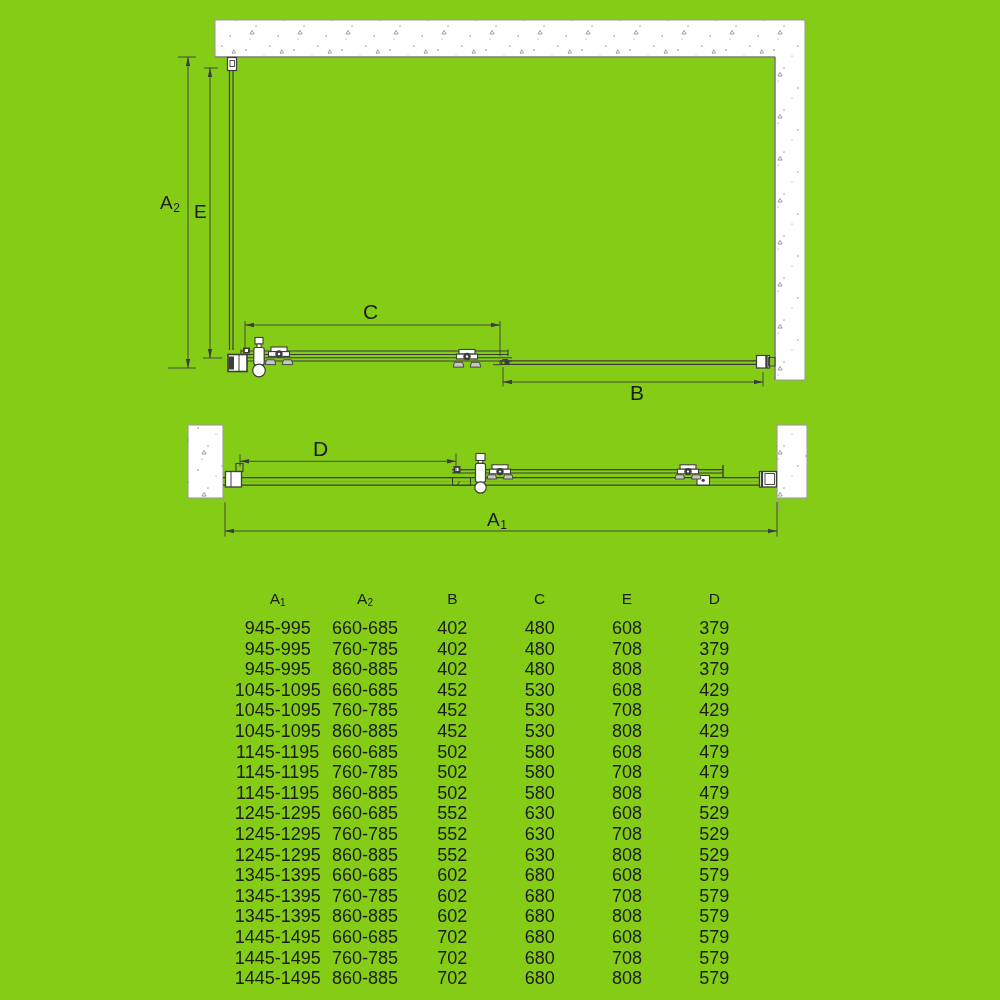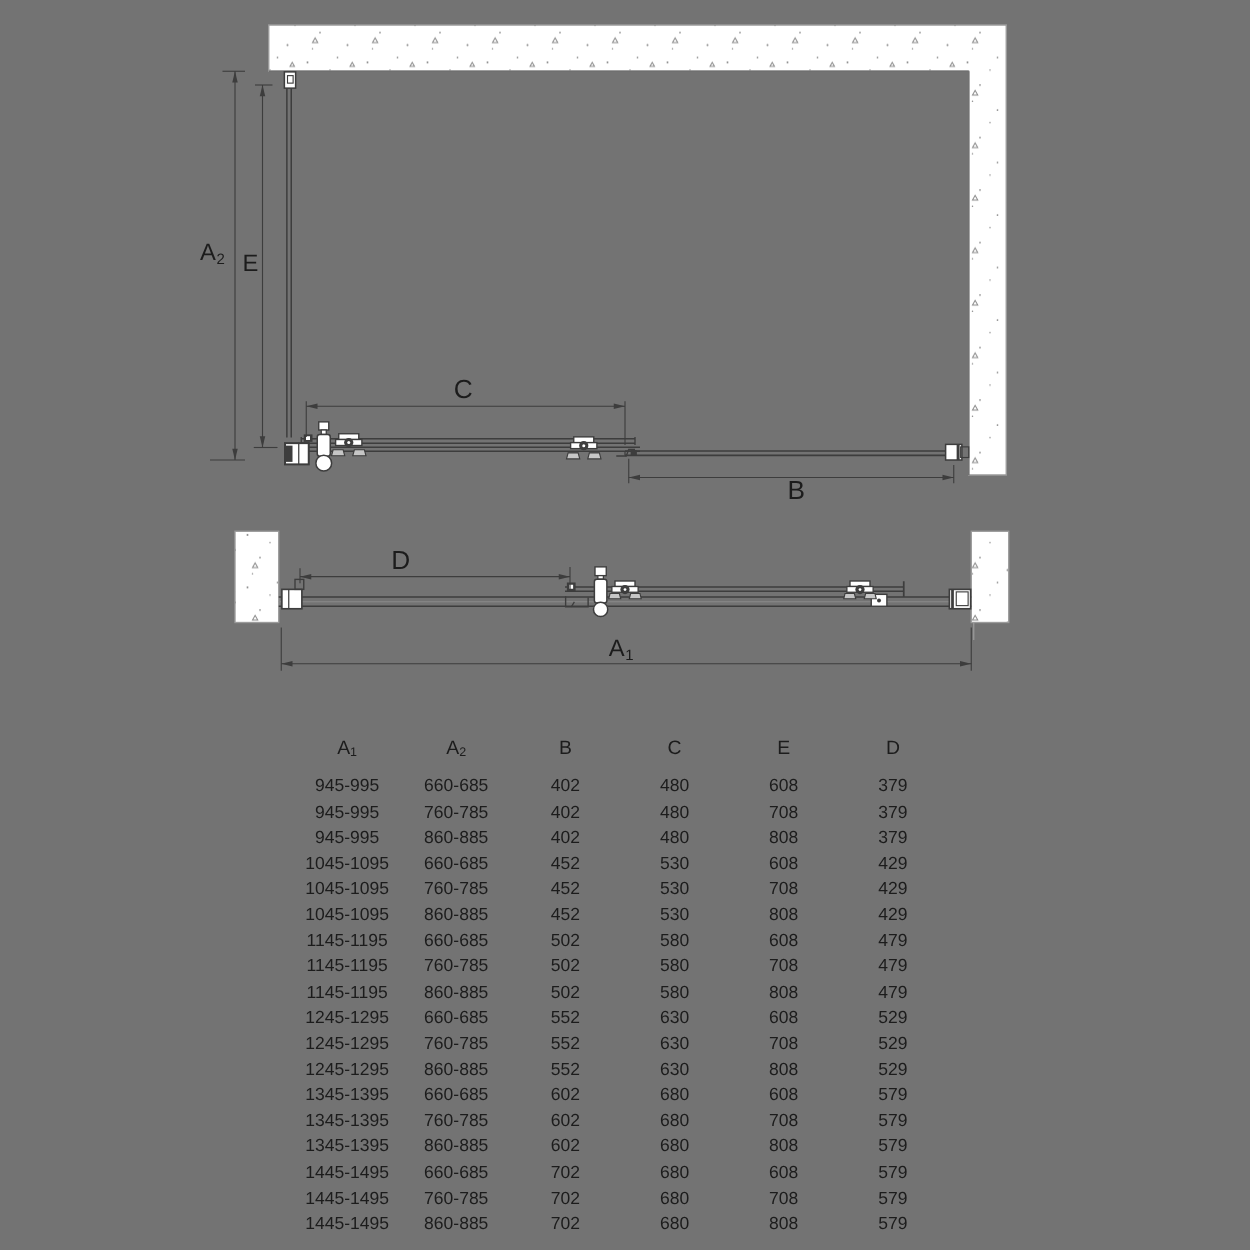--- a/index.html
+++ b/index.html
@@ -1,28 +1,28 @@
 <!DOCTYPE html>
 <html><head>
 <meta charset="utf-8">
 <style>
   html,body{margin:0;padding:0;background:#fff;}
   body{width:1000px;height:1000px;overflow:hidden;font-family:"Liberation Sans",sans-serif;}
-  #stage{position:relative;width:1000px;height:1000px;background:#737373;}
+  #stage{position:relative;width:1000px;height:1000px;background:#84cc16;}
   #drawing-svg{position:absolute;left:0;top:0;}
   .dim-label{position:absolute;color:#1c1c1c;font-size:21px;font-weight:400;
              font-family:"Liberation Sans",sans-serif;letter-spacing:.5px;}
   .dim-label sub{font-size:12px;vertical-align:-3px;}
   .dim-label.small{font-size:19px;}
   
   .dim-table{position:absolute;left:234px;top:590px;width:524px;color:#1c1c1c;}
   .t-head{display:flex;height:18px;line-height:18px;font-size:15.5px;}
   .t-head .cell sub{font-size:10px;vertical-align:-2px;}
   .t-body{margin-top:10px;}
-  .t-row{display:flex;height:20.6px;line-height:20.6px;font-size:14px;}
+  .t-row{display:flex;height:20.6px;line-height:20.6px;font-size:18px;justify-content:center;}
   .cell{width:87.33px;text-align:center;white-space:nowrap;}
 </style>
 </head>
 <body>
 
 <div id="stage">
 
 <svg id="drawing-svg" width="1000" height="560" viewBox="0 0 1000 560">
   <defs>
     <pattern id="speck" width="48" height="42" patternUnits="userSpaceOnUse">

